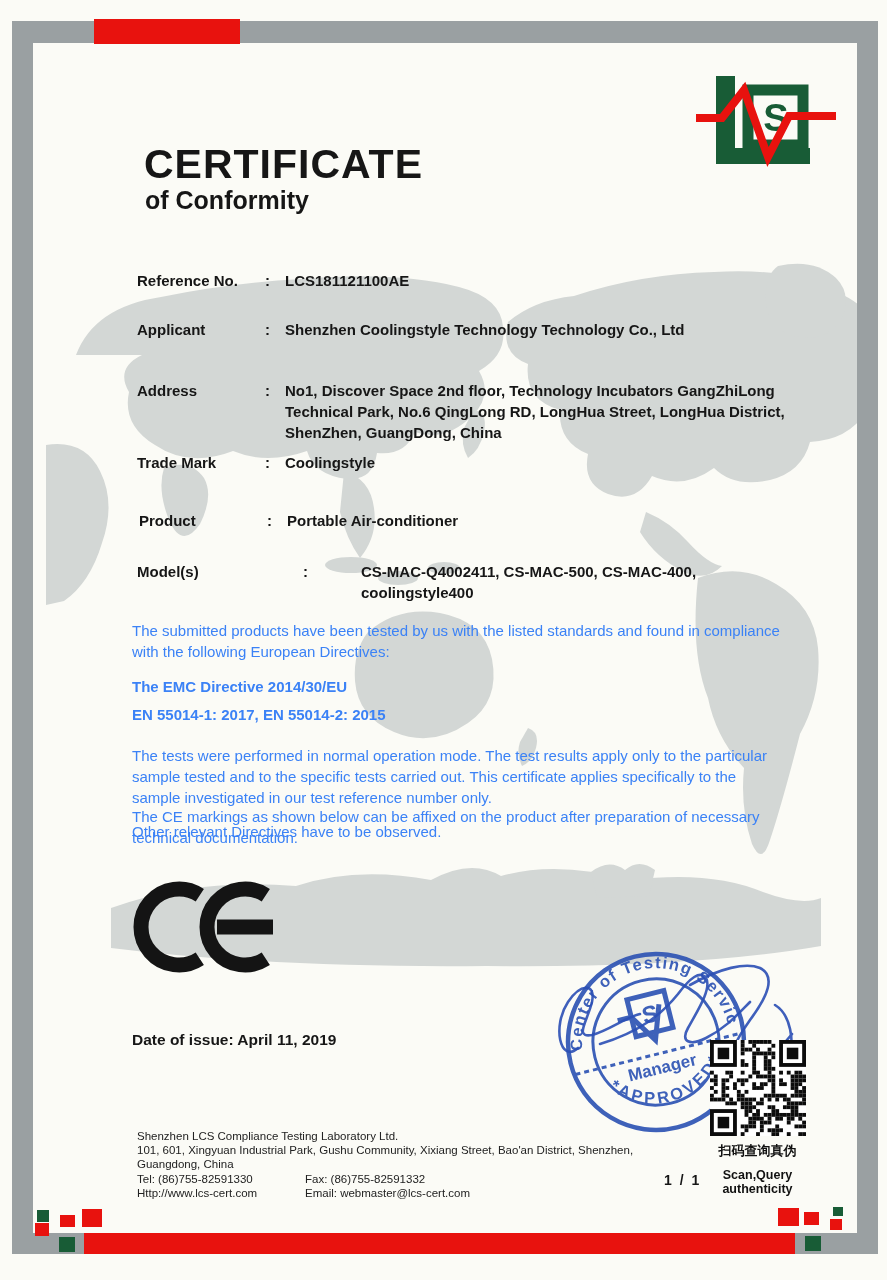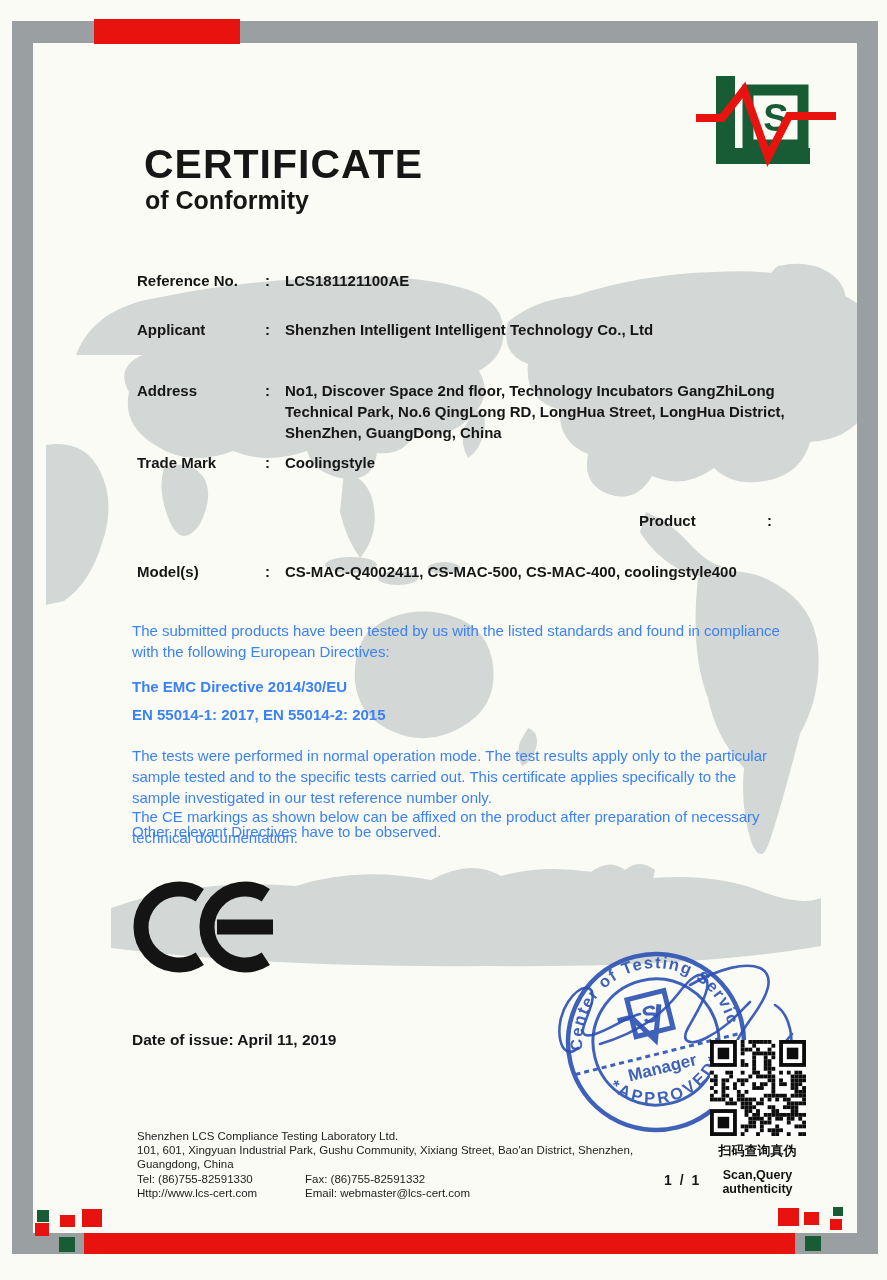--- a/index.html
+++ b/index.html
@@ -115,37 +115,38 @@
   <div class="subtitle">of Conformity</div>
 
   <div class="field-row" style="top:270px;">
     <div class="field-label">Reference No.</div>
     <div class="field-colon">:</div>
     <div class="field-value">LCS181121100AE</div>
   </div>
   <div class="field-row" style="top:319px;">
     <div class="field-label">Applicant</div>
     <div class="field-colon">:</div>
-    <div class="field-value">Shenzhen Intelligent Intelligent Technology Co., Ltd</div>
+    <div class="field-value">Shenzhen Coolingstyle Technology Technology Co., Ltd</div>
   </div>
   <div class="field-row" style="top:380px;">
     <div class="field-label">Address</div>
     <div class="field-colon">:</div>
     <div class="field-value">No1, Discover Space 2nd floor, Technology Incubators GangZhiLong Technical Park, No.6 QingLong RD, LongHua Street, LongHua District, ShenZhen, GuangDong, China</div>
   </div>
   <div class="field-row" style="top:452px;">
     <div class="field-label">Trade Mark</div>
     <div class="field-colon">:</div>
     <div class="field-value">Coolingstyle</div>
   </div>
   <div class="field-row" style="top:510px;justify-content:flex-end;">
     <div class="field-label">Product</div>
     <div class="field-colon">:</div>
-  </div>
-  <div class="field-row" style="top:561px;">
+    <div class="field-value">Portable Air-conditioner</div>
+  </div>
+  <div class="field-row" style="top:561px;gap:38px;">
     <div class="field-label">Model(s)</div>
     <div class="field-colon">:</div>
     <div class="field-value">CS-MAC-Q4002411, CS-MAC-500, CS-MAC-400, coolingstyle400</div>
   </div>
 
   <div class="para" style="top:620px;">The submitted products have been tested by us with the listed standards and found in compliance with the following European Directives:</div>
   <div class="para bold" style="top:668px;margin-top:8px;">The EMC Directive 2014/30/EU</div>
   <div class="para bold" style="top:704px;">EN 55014-1: 2017, EN 55014-2: 2015</div>
   <div class="para" style="top:806px;">The CE markings as shown below can be affixed on the product after preparation of necessary technical documentation.</div>
   <div class="para" style="top:745px;">The tests were performed in normal operation mode. The test results apply only to the particular sample tested and to the specific tests carried out. This certificate applies specifically to the sample investigated in our test reference number only.</div>

